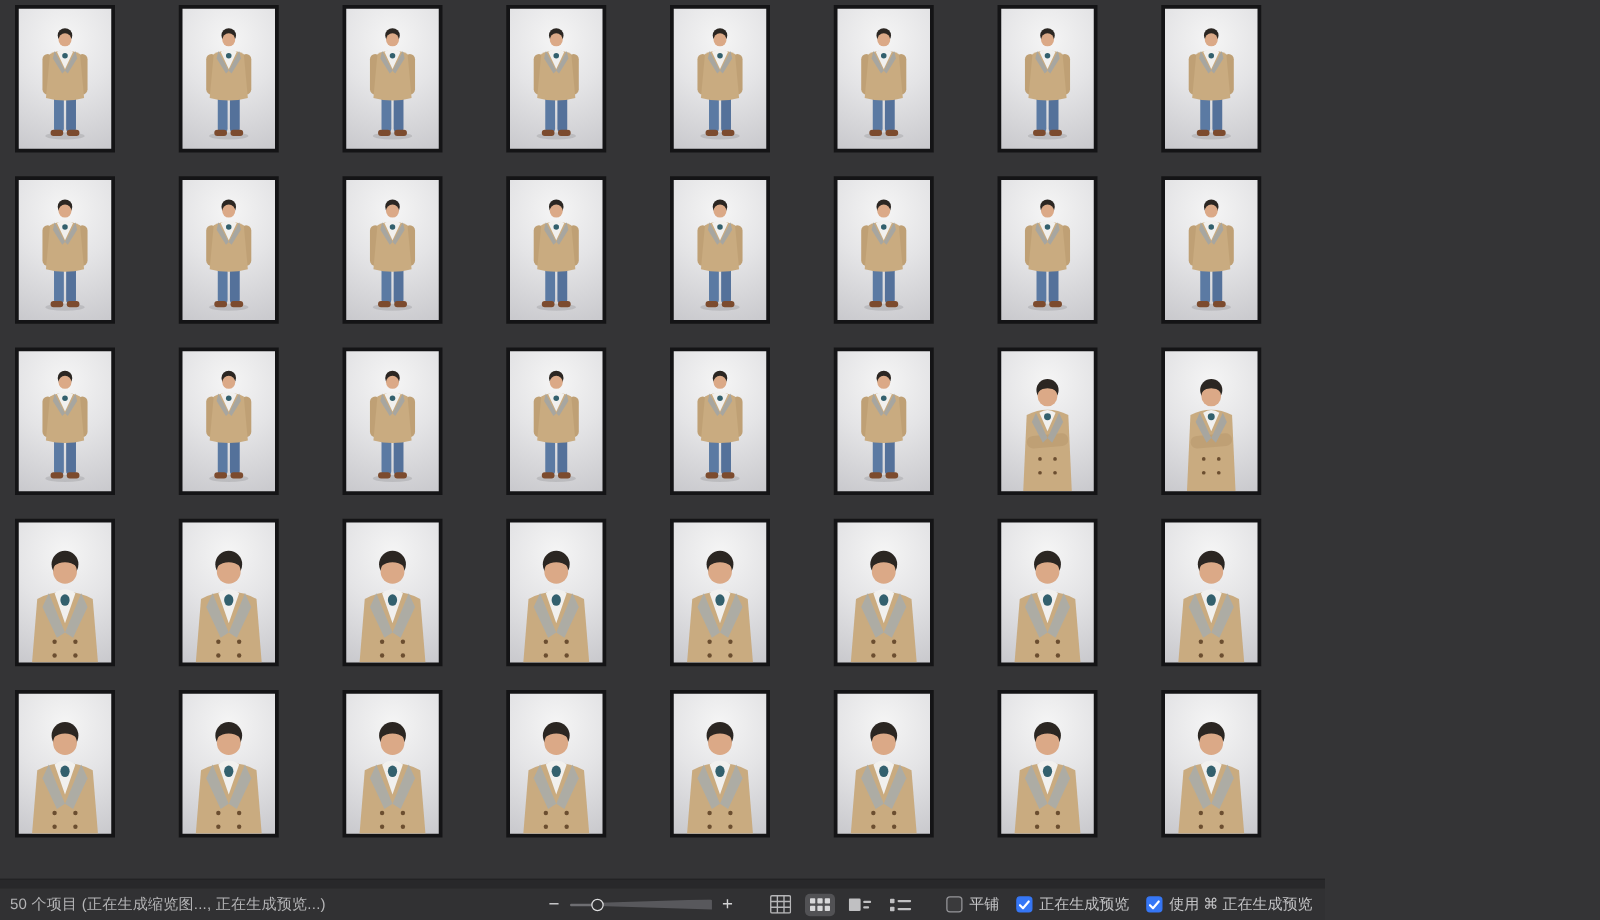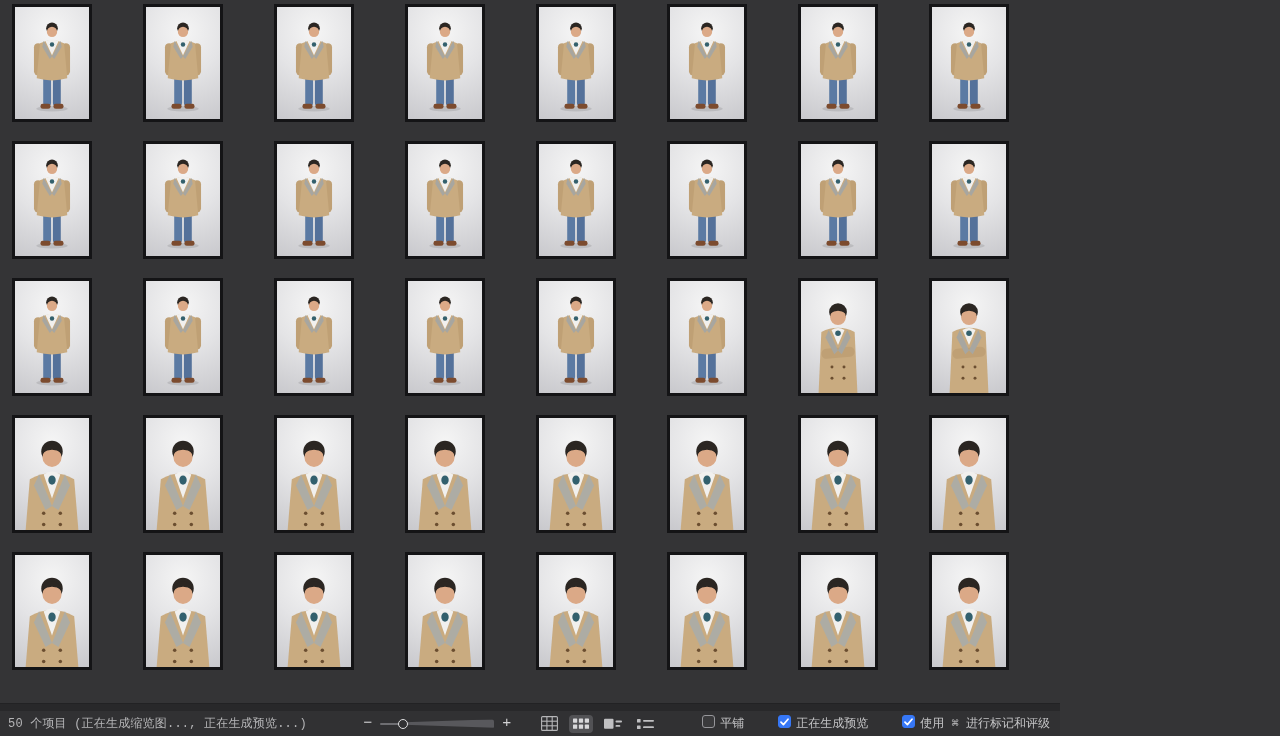--- a/index.html
+++ b/index.html
@@ -1,18 +1,18 @@
 <!DOCTYPE html>
 <html><head>
 <meta charset="utf-8">
 <style>
   * { margin:0; padding:0; box-sizing:border-box; }
   html,body { width:1280px; height:736px; overflow:hidden; background:#343436;
               font-family:"Liberation Sans", sans-serif; }
-  .app { position:relative; width:1060px; height:736px; background:#343436;font-family:Liberation Mono, monospace; }
+  .app { position:relative; width:1060px; height:736px; background:#343436; }
 
   
   .content { position:absolute; top:0; left:0; right:0; height:703px; overflow:hidden; }
   .grid { display:grid; grid-template-columns:repeat(10,80px); grid-auto-rows:118px;
           column-gap:51px; row-gap:19px; padding:4px 0 0 12px; }
   .thumb { width:80px; height:118px; background:#141416; padding:3px; cursor:pointer; }
   .photo { width:100%; height:100%;
            background:radial-gradient(120% 85% at 50% 22%, #f5f5f5 0%, #e4e4e6 45%, #c9c9cd 100%);
            display:flex; align-items:flex-end; justify-content:center; }
   .photo svg { width:100%; height:100%; display:block; }
@@ -37,21 +37,21 @@
                   border:1.5px solid #dededf; background:#313133;
                   transform:translate(-50%,-50%); z-index:2; }
 
   .view-modes { display:flex; align-items:center; gap:7px; margin-right:24px; }
   .view-btn { display:flex; align-items:center; justify-content:center; padding:3px 4px;
               border-radius:4px; cursor:pointer; }
   .view-btn.active { background:#525255; }
   .view-btn svg { display:block; }
 
   .checks { display:flex; align-items:center; gap:14px; }
-  .check-item { display:flex; gap:5px; cursor:pointer;margin-left:20px; }
+  .check-item { display:flex; align-items:center; gap:5px; cursor:pointer; }
   .box { width:13px; height:13px; border-radius:3px; border:1.5px solid #96969a;
          background:#3a3a3c; display:flex; align-items:center; justify-content:center; }
   .check-item.checked .box { background:#3677f6; border-color:#3677f6; }
   .box svg { display:none; }
   .check-item.checked .box svg { display:block; }
   .check-label { color:#c4c4c6; white-space:nowrap; }
 </style>
 </head>
 <body>
 
@@ -537,17 +537,17 @@
           </svg>
         </span>
         <span class="check-label">正在生成预览</span>
       </span>
       <span class="check-item checked">
         <span class="box">
           <svg width="9" height="8" viewBox="0 0 9 8">
             <path d="M1 4.2 L3.4 6.6 L8 1.2" stroke="#fff" stroke-width="1.7" fill="none" stroke-linecap="round" stroke-linejoin="round"></path>
           </svg>
         </span>
-        <span class="check-label">使用 ⌘ 进行标记和评级</span>
+        <span class="check-label">使用 ⌘ 正在生成预览</span>
       </span>
     </div>
   </div>
 </div>
 
 </body></html>

